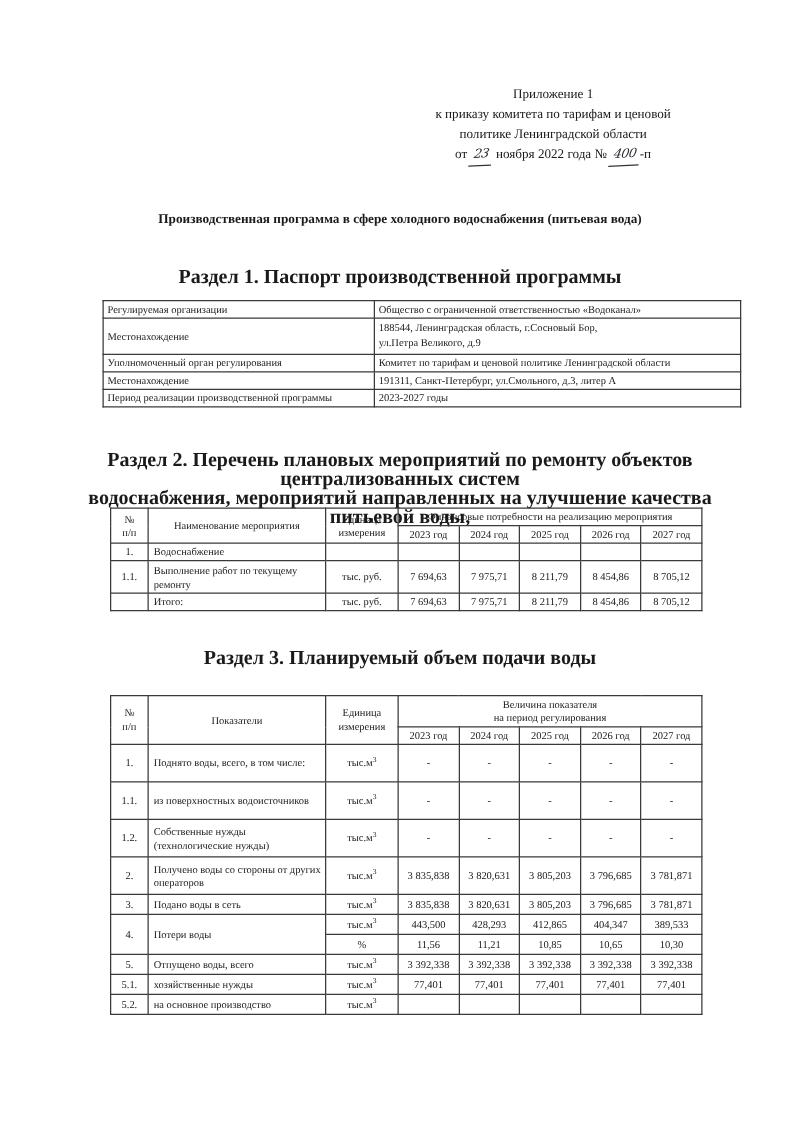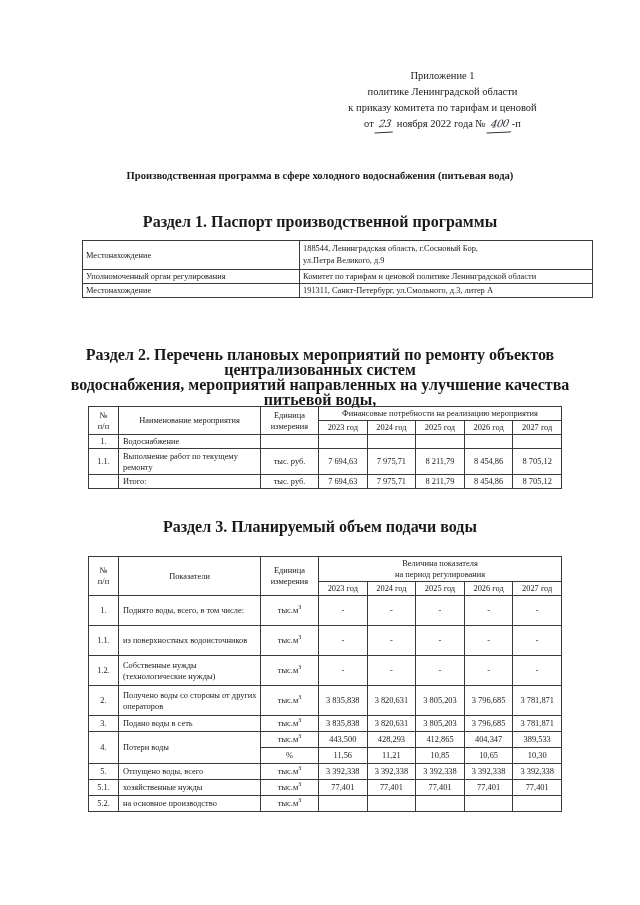--- a/index.html
+++ b/index.html
@@ -67,21 +67,21 @@
     position: absolute;
     left: 70px;
     width: 500px;
     text-align: center;
     font-size: 16px;
     font-weight: bold;
     line-height: 15px;
   }
   .sec-head span { display: block; }
   #sec1-head { top: 214px; }
-  #sec2-head { top: 347px; }
+  #sec2-head { top: 361px; }
   #sec3-head { top: 519px; }
 
   
   table {
     border-collapse: collapse;
     position: absolute;
     font-size: 8.4px;
     line-height: 11px;
     table-layout: fixed;
   }
@@ -143,54 +143,62 @@
 
   .hdr-tall { height: 22px; }
 </style>
 </head>
 <body>
 
 <div class="page">
 
   <div class="approval">
     <span class="ln ln-1">Приложение 1</span>
+    <span class="ln ln-2">к приказу комитета по тарифам и ценовой</span>
     <span class="ln ln-3">политике Ленинградской области</span>
-    <span class="ln ln-2">к приказу комитета по тарифам и ценовой</span>
     <span class="ln ln-4">
       <span>от</span>
       <span class="hand">23</span>
       <span>ноября 2022 года №</span>
       <span class="hand">400</span><span>-п</span>
     </span>
   </div>
 
   <div class="doc-title">
     <span>Производственная программа в сфере холодного водоснабжения (питьевая вода)</span>
   </div>
 
   <div class="sec-head" id="sec1-head">
     <span>Раздел 1. Паспорт производственной программы</span>
   </div>
 
   <table id="table-passport">
     <tbody>
       <tr>
+        <td class="k">Регулируемая организации</td>
+        <td>Общество с ограниченной ответственностью «Водоканал»</td>
+      </tr>
+      <tr>
         <td class="k">Местонахождение</td>
         <td class="addr">
           <div>188544, Ленинградская область, г.Сосновый Бор,</div>
           <div>ул.Петра Великого, д.9</div>
         </td>
       </tr>
       <tr>
         <td class="k">Уполномоченный орган регулирования</td>
         <td>Комитет по тарифам и ценовой политике Ленинградской области</td>
       </tr>
       <tr>
         <td class="k">Местонахождение</td>
         <td>191311, Санкт-Петербург, ул.Смольного, д.3, литер А</td>
+      </tr>
+      <tr>
+        <td class="k">Период реализации производственной программы</td>
+        <td>2023-2027 годы</td>
       </tr>
     </tbody>
   </table>
 
   <div class="sec-head" id="sec2-head">
     <span>Раздел 2. Перечень плановых мероприятий по ремонту объектов централизованных систем</span>
     <span>водоснабжения, мероприятий направленных на улучшение качества питьевой воды,</span>
   </div>
 
   <table id="table-measures">

